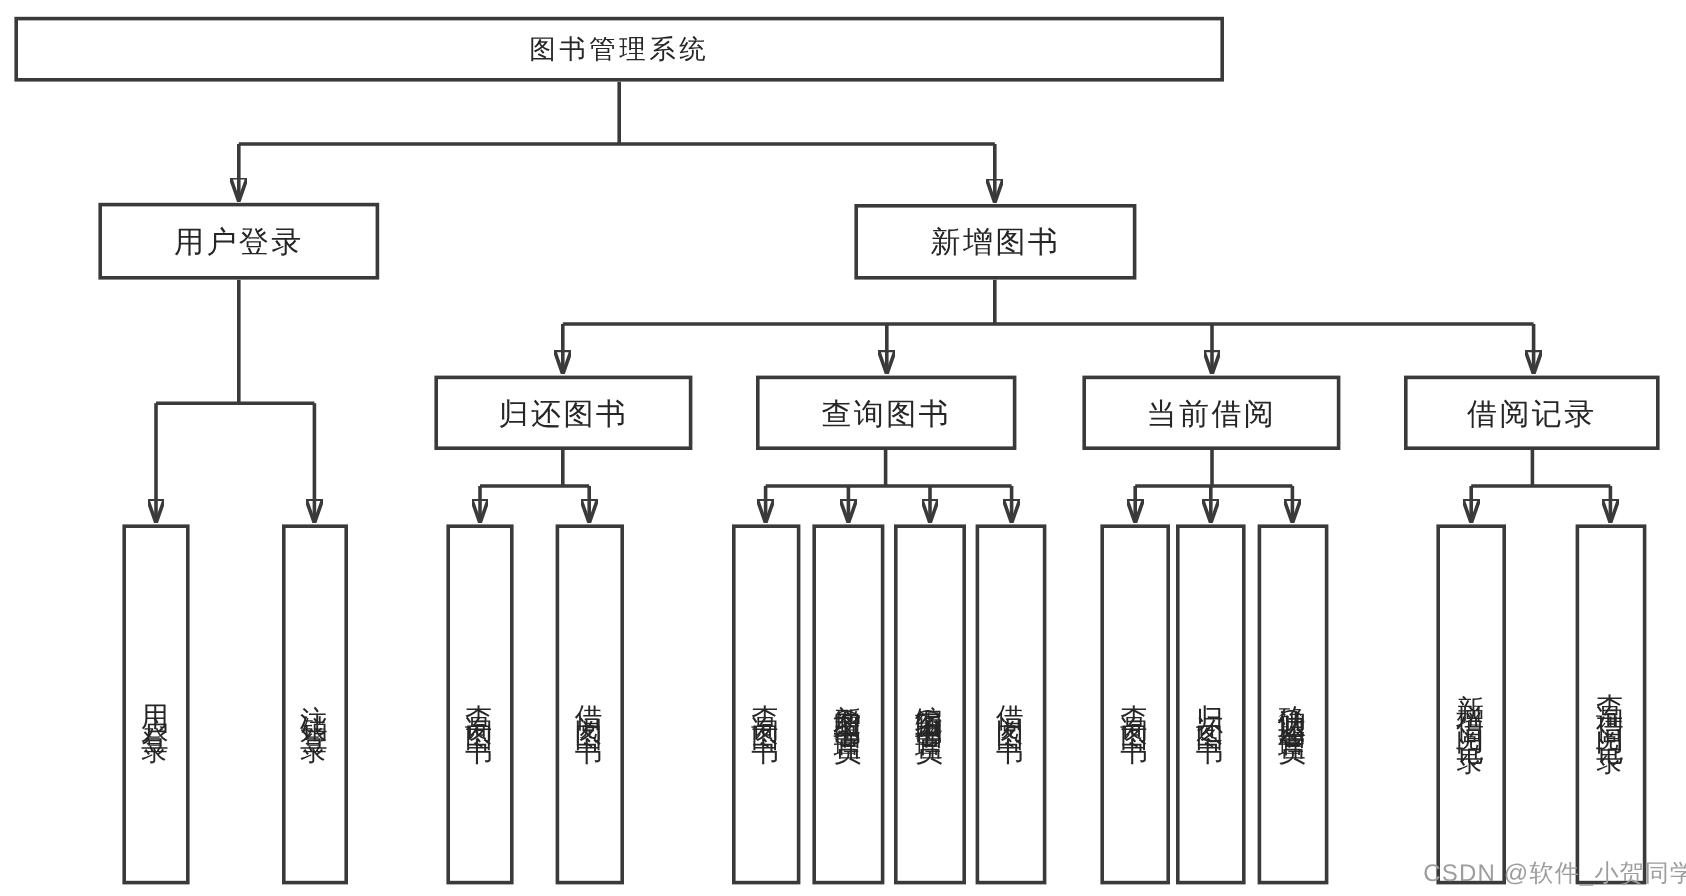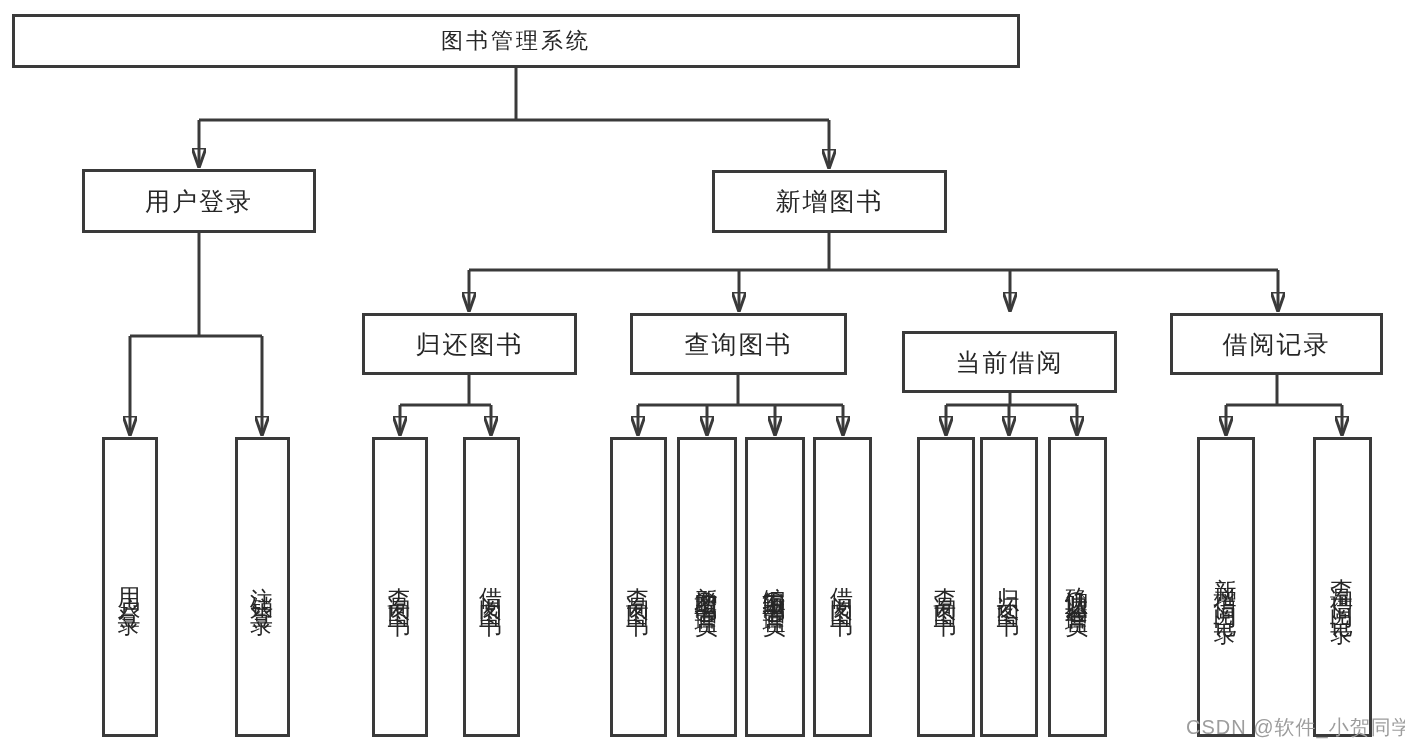--- a/index.html
+++ b/index.html
@@ -80,21 +80,21 @@
     <path d="M1342,405 V434" marker-end="url(#arw)"></path>
   </svg>
 
   <div class="box root" style="left:12px;top:14px;width:1008px;height:54px">图书管理系统</div>
 
   <div class="box" style="left:82px;top:169px;width:234px;height:64px">用户登录</div>
   <div class="box" style="left:712px;top:170px;width:235px;height:63px">新增图书</div>
 
   <div class="box" style="left:362px;top:313px;width:215px;height:62px">归还图书</div>
   <div class="box" style="left:630px;top:313px;width:217px;height:62px">查询图书</div>
-  <div class="box" style="left:902px;top:331px;width:215px;height:62px">当前借阅</div>
+  <div class="box" style="left:902px;top:313px;width:215px;height:62px">当前借阅</div>
   <div class="box" style="left:1170px;top:313px;width:213px;height:62px">借阅记录</div>
 
   <div class="leaf" style="left:102px;width:56px">用户登录</div>
   <div class="leaf" style="left:235px;width:55px">注销登录</div>
 
   <div class="leaf" style="left:372px;width:56px">查询图书</div>
   <div class="leaf" style="left:463px;width:57px">借阅图书</div>
 
   <div class="leaf" style="left:610px;width:57px">查询图书</div>
   <div class="leaf long" style="left:677px;width:60px">新增图书（管理员）</div>

